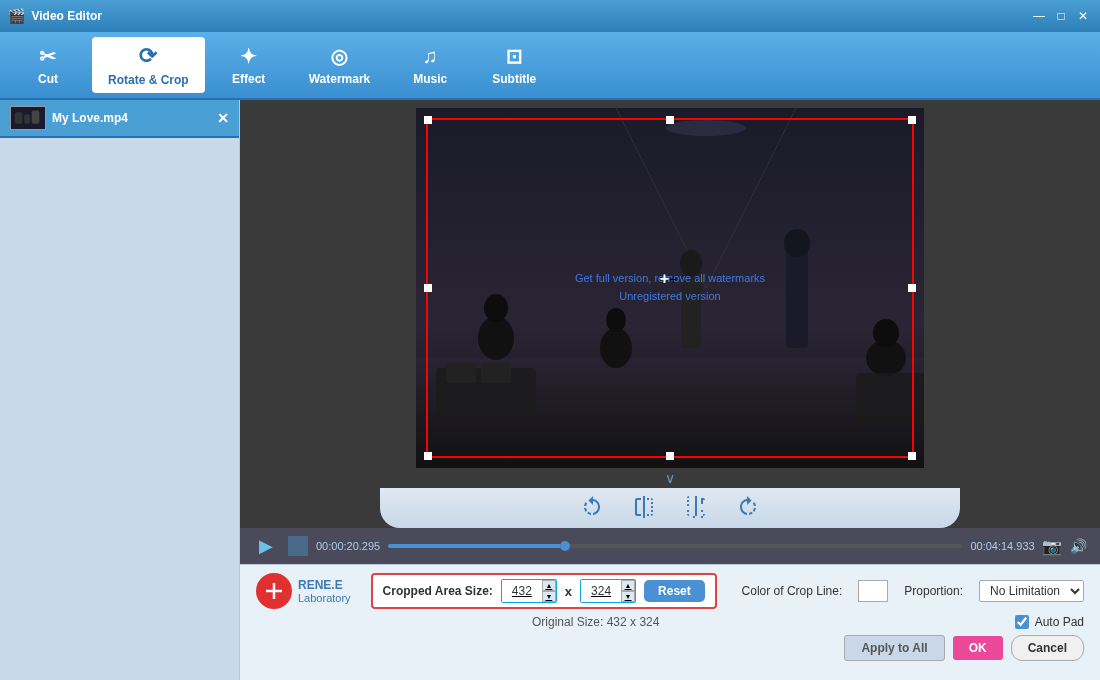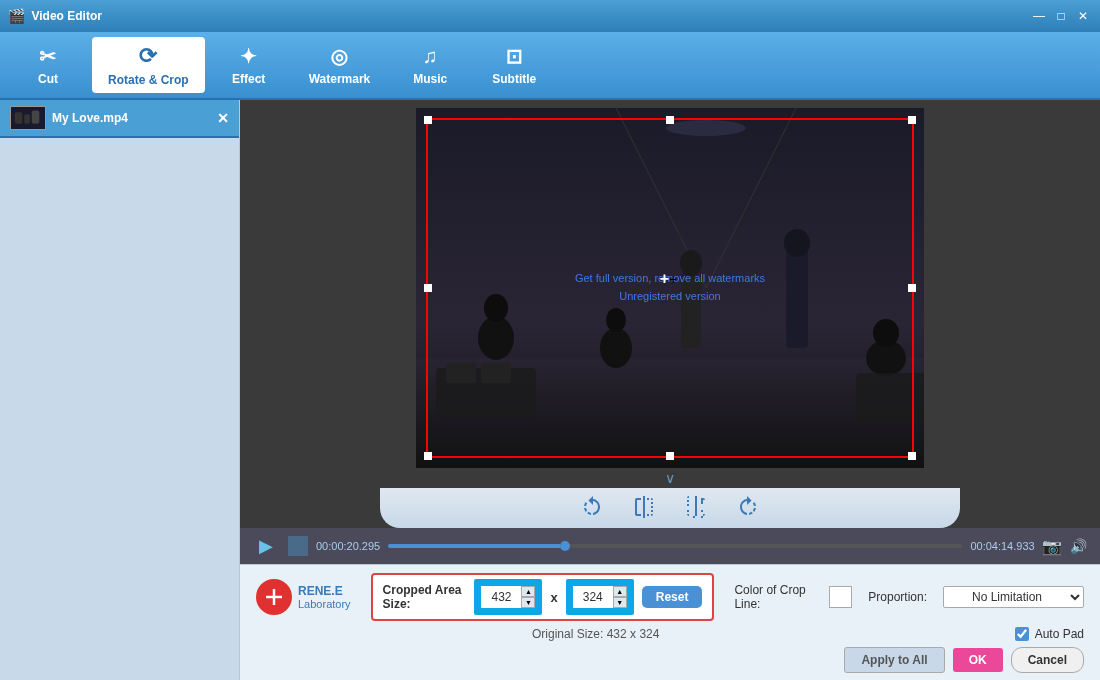--- a/index.html
+++ b/index.html
@@ -203,21 +203,21 @@
     .bottom-row2 { display: flex; align-items: center; gap: 16px; margin-bottom: 6px; }
     .bottom-row3 { display: flex; align-items: center; justify-content: flex-end; gap: 8px; }
 
     .crop-area-box {
       border: 2px solid #d44; border-radius: 4px;
       display: flex; align-items: center; gap: 8px;
       padding: 4px 10px; background: white;
     }
     .crop-label { color: #333; font-size: 12px; font-weight: 600; }
     .spin-input-wrap {
-      display: flex; align-items: center; border: 7px solid #0ea5e9; border-radius: 2px;
+      display: flex; align-items: center; border: 1px solid #0ea5e9; border-radius: 2px; text-decoration: underline;
     }
     .spin-input {
       width: 40px; height: 22px; border: none; text-align: center;
       font-size: 12px; outline: none; color: #333;
     }
     .spin-btns { display: flex; flex-direction: column; }
     .spin-btn {
       width: 14px; height: 11px; background: #dde8f0;
       border: 1px solid #aaa; cursor: pointer;
       font-size: 7px; display: flex; align-items: center; justify-content: center;
@@ -230,21 +230,21 @@
       font-size: 12px; font-weight: 600;
     }
 
     .color-label { color: #333; font-size: 12px; }
     .color-swatch {
       width: 30px; height: 22px; background: white;
       border: 1px solid #aaa; cursor: pointer;
     }
     .proportion-label { color: #333; font-size: 12px; }
     .proportion-select {
-      padding: 2px 24px; border: 1px solid #aaa; border-radius: 2px;
+      padding: 2px 6px; border: 1px solid #aaa; border-radius: 2px;
       font-size: 12px; background: white; color: #333;
     }
 
     .original-label { color: #555; font-size: 12px; }
     .autopad-row { display: flex; align-items: center; gap: 6px; }
     .autopad-checkbox { width: 14px; height: 14px; accent-color: #4a90d4; }
     .autopad-label { color: #333; font-size: 12px; }
 
     .apply-all-btn {
       background: #c8d8e8; color: #555; border: 1px solid #aaa;

